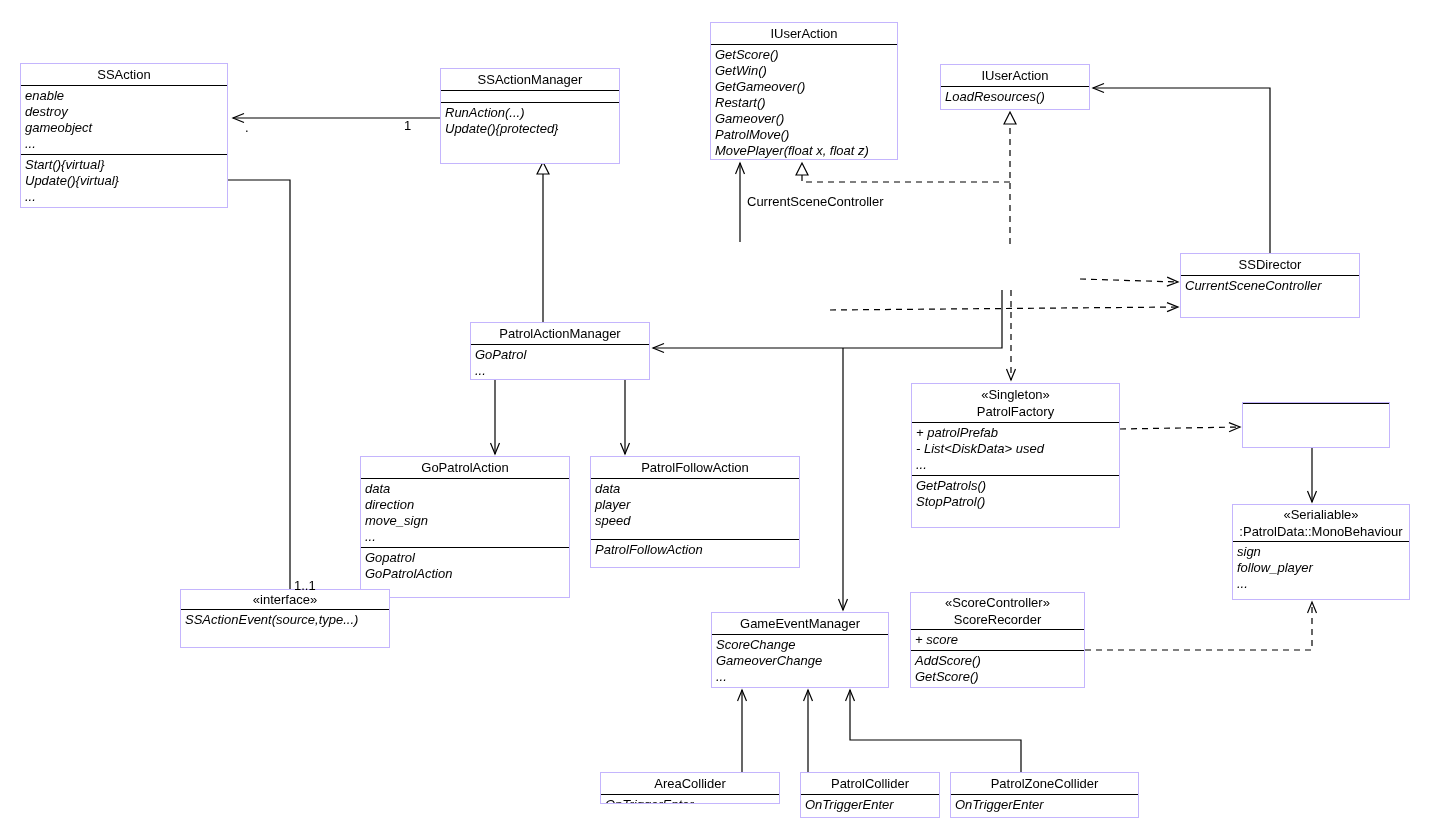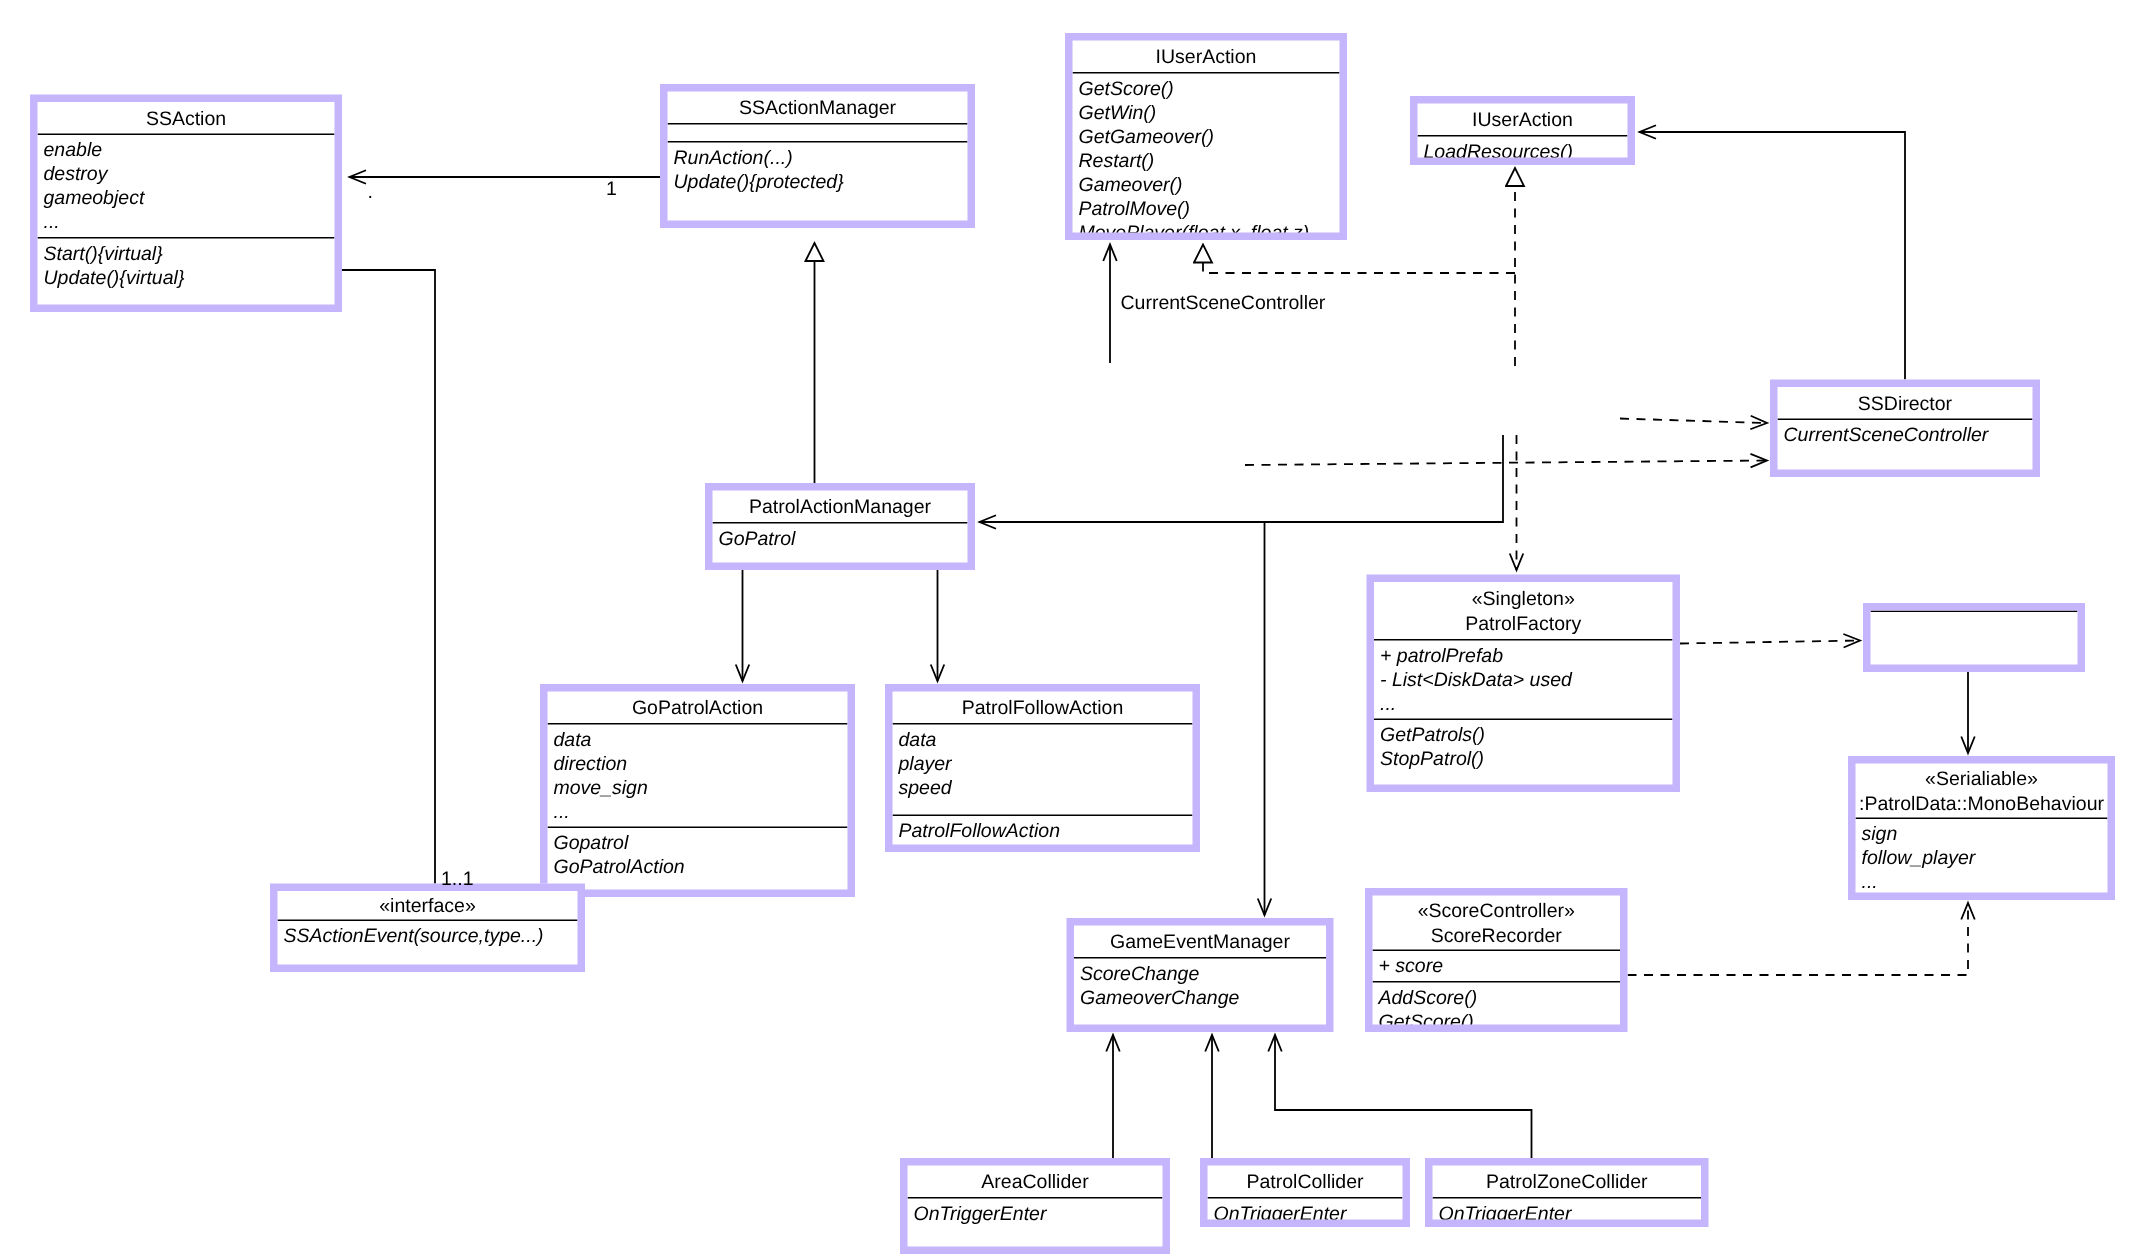--- a/index.html
+++ b/index.html
@@ -2,21 +2,21 @@
 <html><head>
 <meta charset="utf-8">
 <style>
   html,body { margin:0; padding:0; background:#ffffff; }
   #canvas {
     position:relative; width:1430px; height:840px; background:#ffffff;
     font-family:"Liberation Sans", sans-serif; color:#000;
   }
   #wires { position:absolute; left:0; top:0; width:1430px; height:840px; pointer-events:none; }
   .uml {
-    position:absolute; background:#fff; border:5px solid #c4b5fd;
+    position:absolute; background:#fff; border:1px solid #c4b5fd;
     display:flex; flex-direction:column; font-size:13px; overflow:hidden;
     box-sizing:border-box;
   }
   .uml .title { text-align:center; padding:2px 4px; line-height:17px; flex:0 0 auto; }
   .uml .sect { border-top:1px solid #000; padding:2px 4px 2px; line-height:16px; flex:0 0 auto; white-space:nowrap;font-style:italic; }
   .uml .sect.fill { flex:1 1 auto; }
   .uml .sect.empty { padding:0; }
   .edge-label { position:absolute; font-size:13px; line-height:14px; white-space:nowrap; }
 </style>
 </head>
@@ -65,21 +65,21 @@
         <div>gameobject</div>
         <div>...</div>
       </div>
     <div class="sect fill">
         <div>Start(){virtual}</div>
         <div>Update(){virtual}</div>
         <div>...</div>
       </div>
   </div>
 
-  <div class="uml" style="left:440px;top:56px;width:210px;height:96px">
+  <div class="uml" style="left:440px;top:68px;width:180px;height:96px">
     <div class="title">SSActionManager</div>
     <div class="sect empty" style="height:11px"></div>
     <div class="sect fill">
         <div>RunAction(...)</div>
         <div>Update(){protected}</div>
       </div>
   </div>
 
   <div class="uml" style="left:710px;top:22px;width:188px;height:138px">
     <div class="title">IUserAction</div>
@@ -201,21 +201,21 @@
     </div>
     <div class="sect">
         <div>+ score</div>
       </div>
     <div class="sect fill">
         <div>AddScore()</div>
         <div>GetScore()</div>
       </div>
   </div>
 
-  <div class="uml" style="left:600px;top:772px;width:180px;height:64px">
+  <div class="uml" style="left:600px;top:772px;width:180px;height:32px">
     <div class="title">AreaCollider</div>
     <div class="sect fill">
         <div>OnTriggerEnter</div>
       </div>
   </div>
 
   <div class="uml" style="left:800px;top:772px;width:140px;height:46px">
     <div class="title">PatrolCollider</div>
     <div class="sect fill">
         <div>OnTriggerEnter</div>

